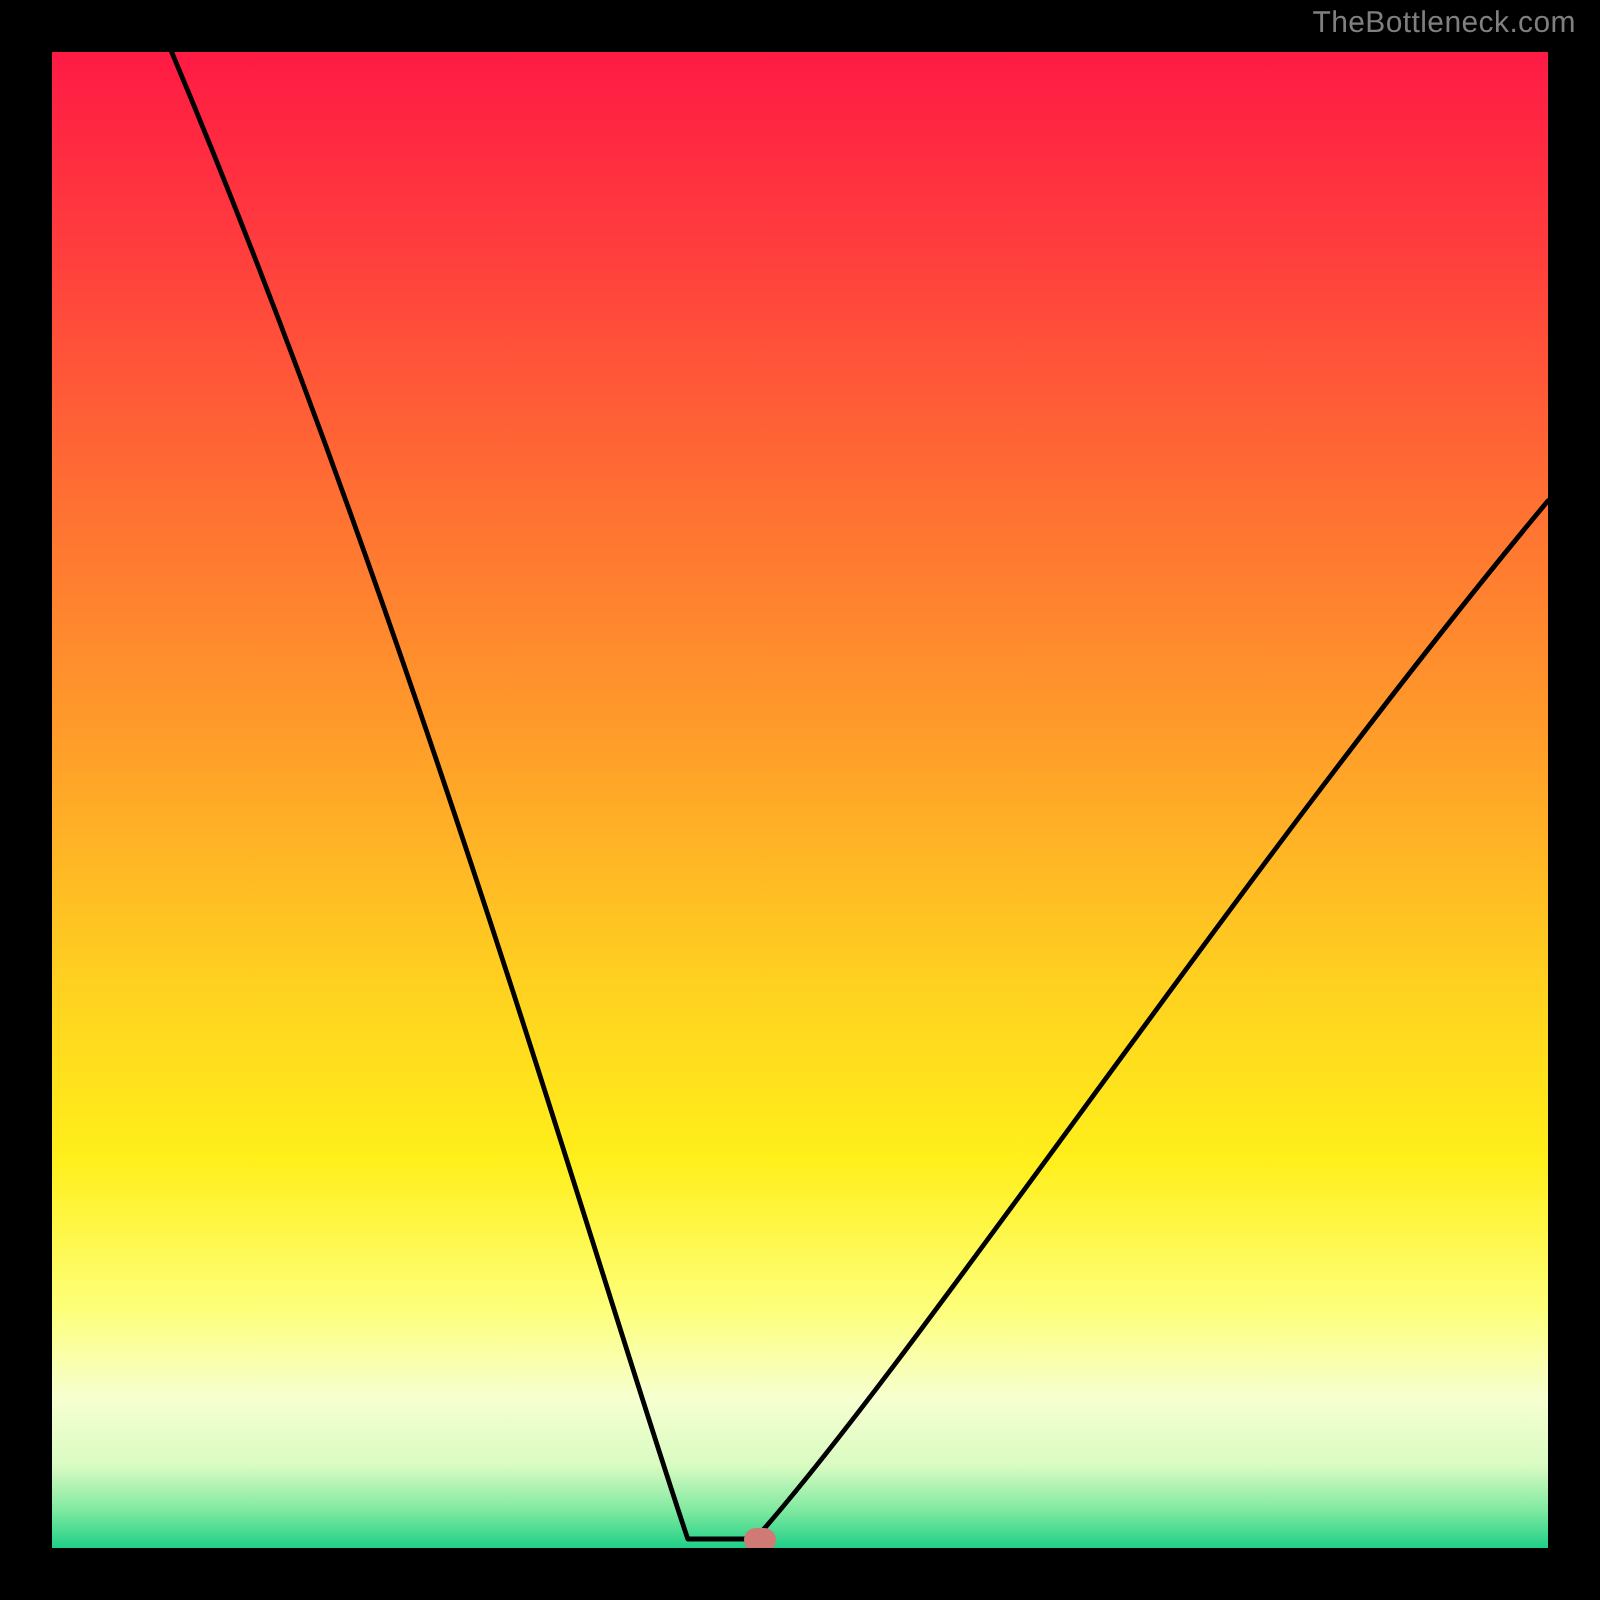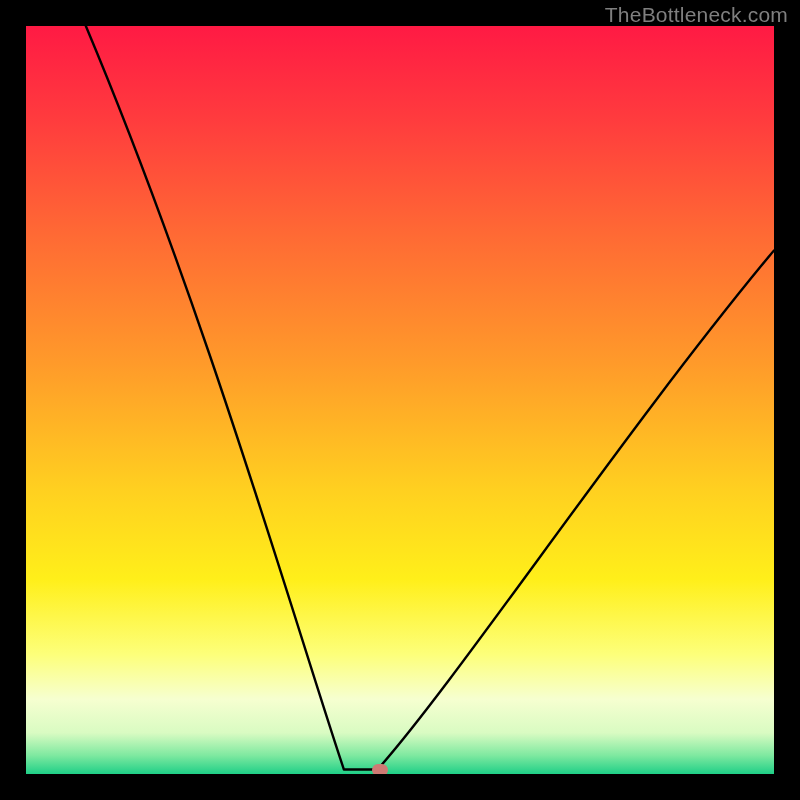--- a/index.html
+++ b/index.html
@@ -48,21 +48,21 @@
     height: 12px;
     background: #cf7a74;
     border-radius: 6px;
     transform: translate(-50%, -50%);
   }
   .watermark {
     position: absolute;
     top: 3px;
     right: 12px;
     color: #7f7f7f;
-    font-size: 21px;
+    font-size: 15px;
     font-weight: 500;
     letter-spacing: 0.2px;
   }
 </style>
 </head>
 <body>
 
 <div class="frame">
 
   <div class="plot-area">

